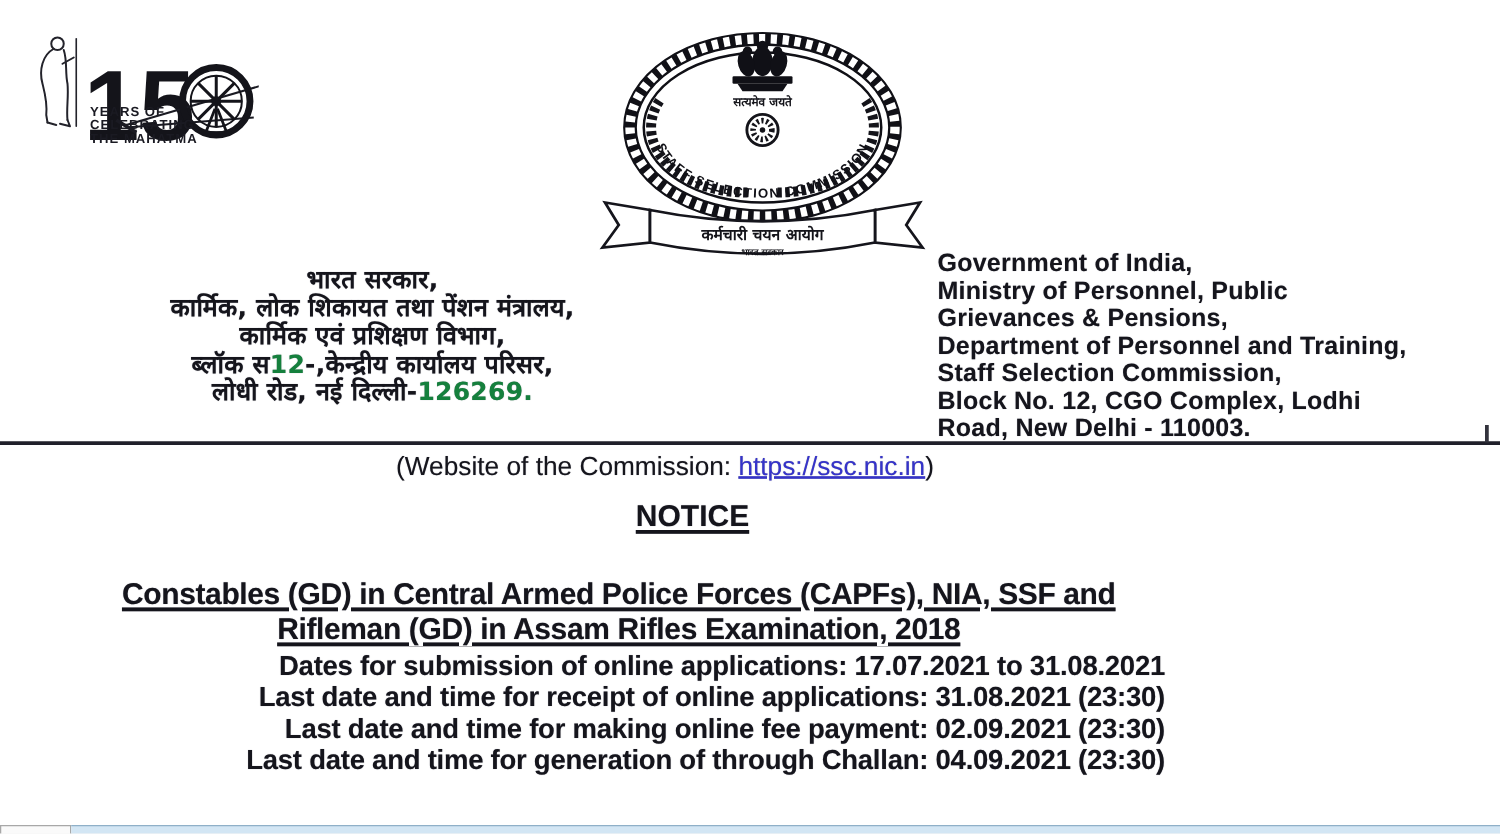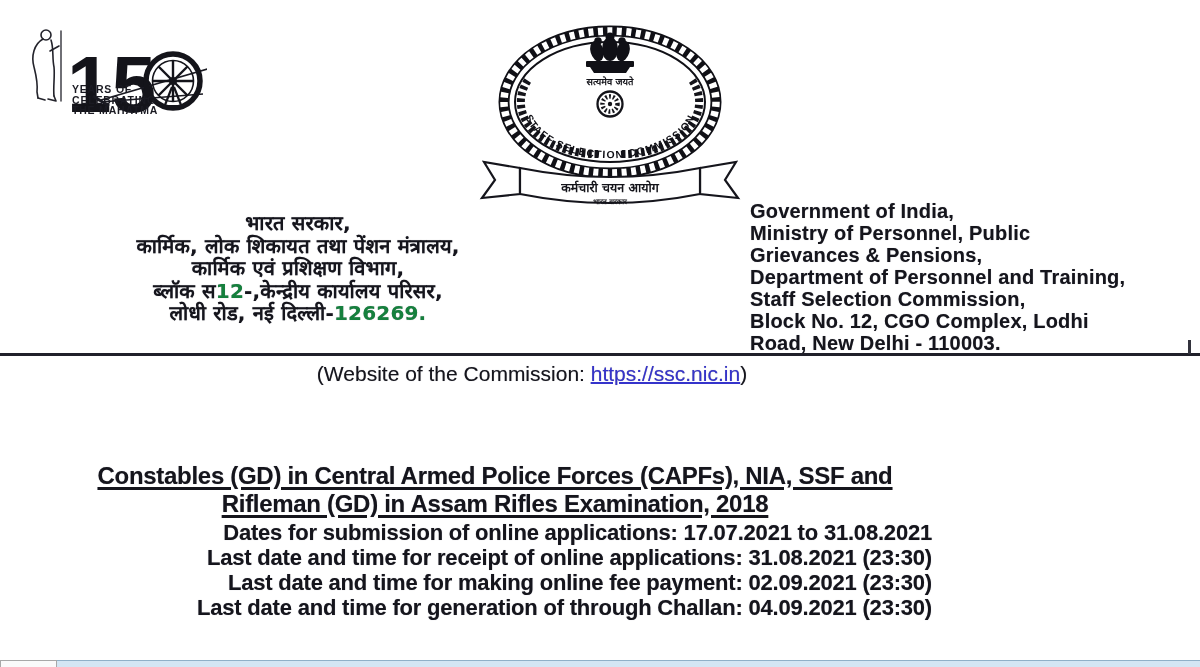--- a/index.html
+++ b/index.html
@@ -165,20 +165,23 @@
     <div>Road, New Delhi - 110003.</div>
   </div>
 
   <div class="rule"></div>
   <div class="rule-tick"></div>
 
   <div class="website scan">
     <span>(Website of the Commission: </span><a href="#">https://ssc.nic.in</a><span>)</span>
   </div>
 
+  <div class="notice scan">
+    <span>NOTICE</span>
+  </div>
 
   <div class="title scan">
     <div><span class="u">Constables (GD) in Central Armed Police Forces (CAPFs), NIA, SSF and</span></div>
     <div><span class="u">Rifleman (GD) in Assam Rifles Examination, 2018</span></div>
   </div>
 
   <div class="dates scan">
     <div><span>Dates for submission of online applications:</span> <span>17.07.2021 to 31.08.2021</span></div>
     <div><span>Last date and time for receipt of online applications:</span> <span>31.08.2021 (23:30)</span></div>
     <div><span>Last date and time for making online fee payment:</span> <span>02.09.2021 (23:30)</span></div>

